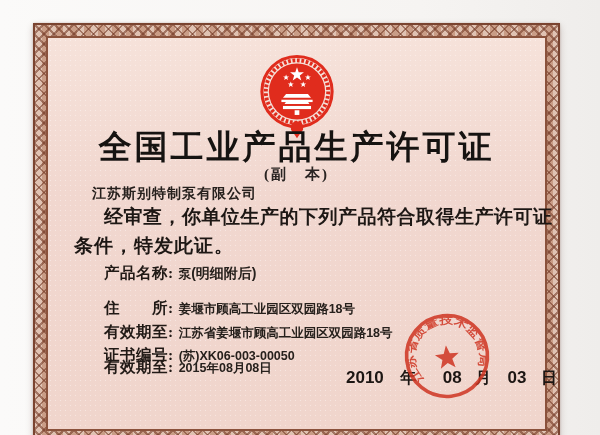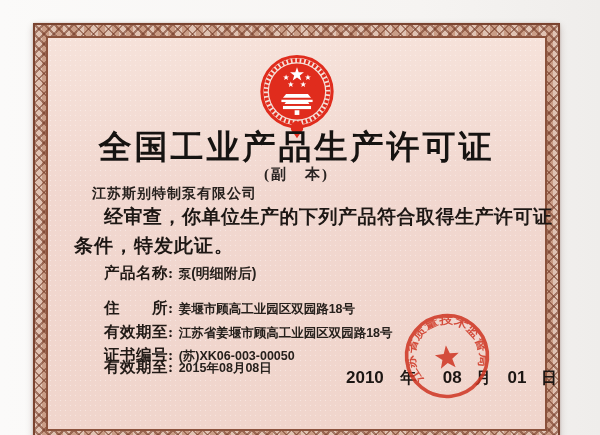--- a/index.html
+++ b/index.html
@@ -194,21 +194,21 @@
         <div class="field-row row-validity">
           <span class="field-label">有效期至:</span>
           <span class="field-value">2015年08月08日</span>
         </div>
 
         <div class="date-row">
           <span class="date-num d-year">2010</span>
           <span class="date-unit d-yu">年</span>
           <span class="date-num d-month">08</span>
           <span class="date-unit d-mu">月</span>
-          <span class="date-num d-day">01</span>
+          <span class="date-num d-day">03</span>
           <span class="date-unit d-du">日</span>
         </div>
 
         <svg class="seal" viewBox="0 0 100 100" aria-hidden="true">
           <defs>
             <path id="sealArc" d="M 22,73 A 36,36 0 1 1 78,73" fill="none"></path>
           </defs>
           <circle cx="50" cy="50" r="45" fill="none" stroke="#cf3522" stroke-width="4"></circle>
           <polygon fill="#cf3522" points="50,38 53.41,47.31 63.31,47.67 55.52,53.79 58.23,63.33 50,57.8 41.77,63.33 44.48,53.79 36.69,47.67 46.59,47.31"></polygon>
           <text font-size="11.5" font-weight="bold" fill="#cf3522" font-family="Liberation Sans, sans-serif">

